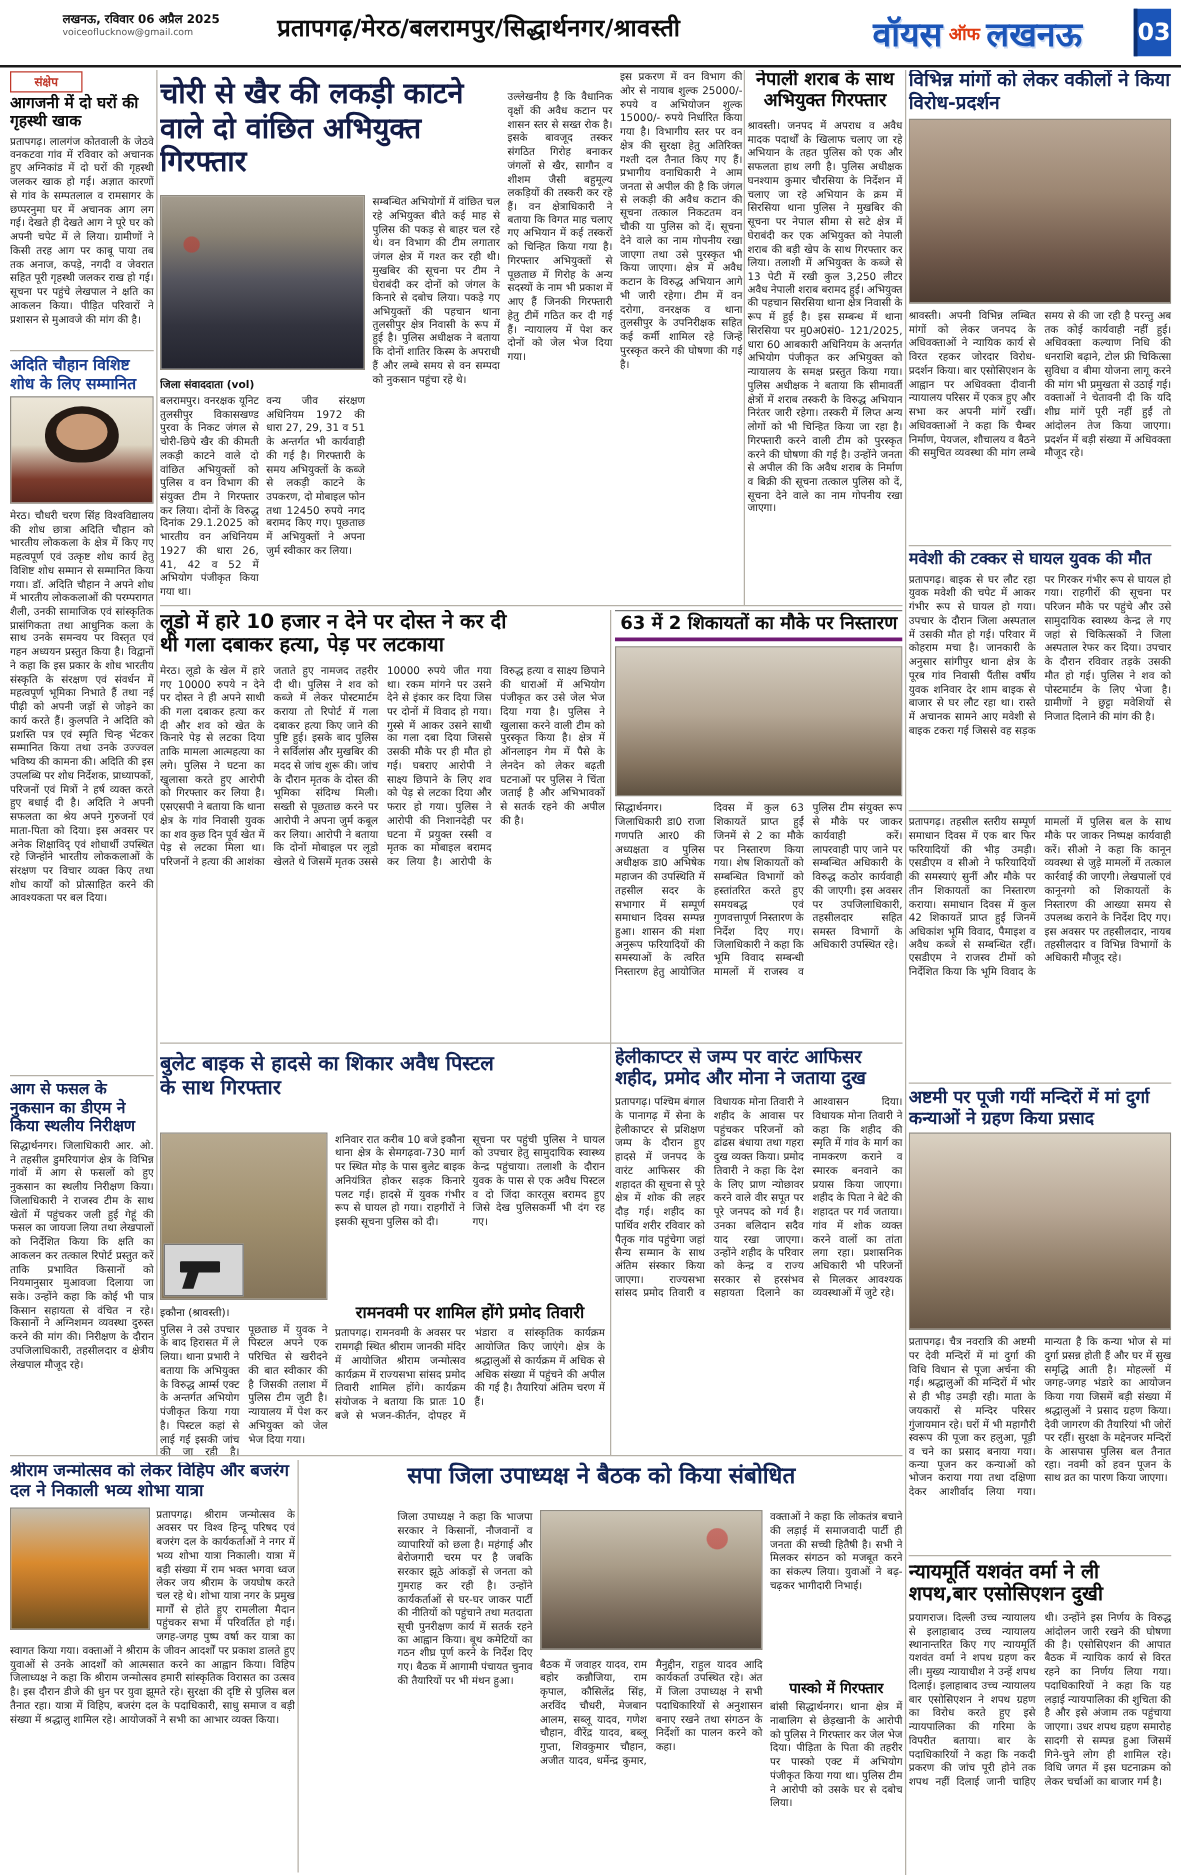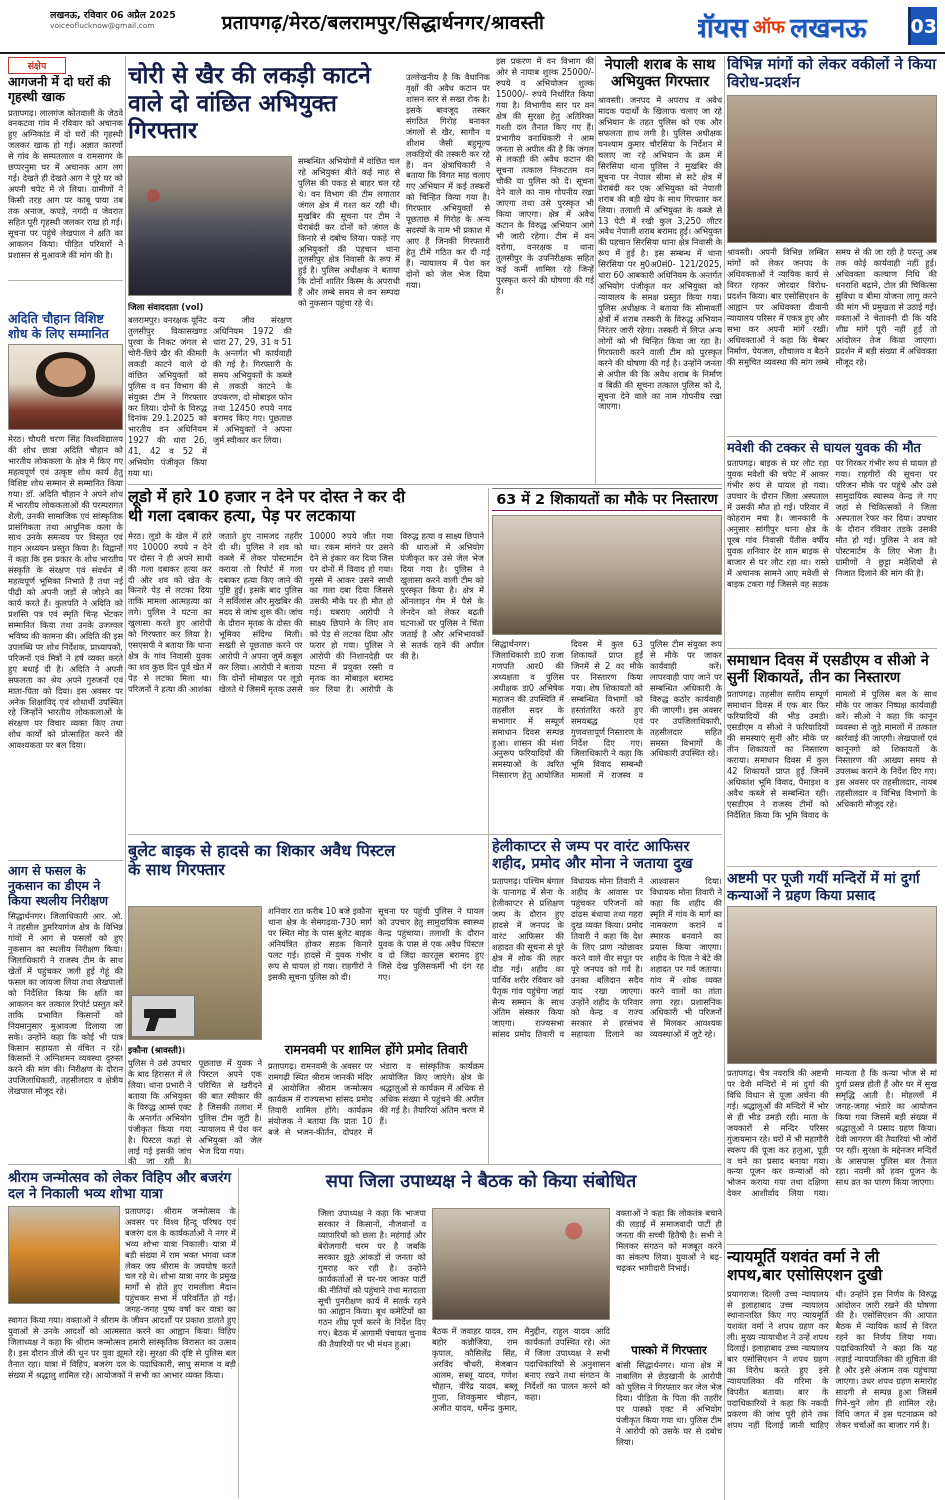--- a/index.html
+++ b/index.html
@@ -16,32 +16,32 @@
   .photo{border:1px solid #8f8a80;box-sizing:border-box;position:relative;}
   .rule{position:absolute;background:#b5b0a6;}
 
   
   #hdr-left{left:50px;top:8px;width:145px;}
   #hdr-date{font-size:9.5px;font-weight:bold;color:#111;}
   #hdr-mail{font-size:7.5px;color:#555;}
   #hdr-center{left:168px;top:9px;width:430px;font-size:19px;font-weight:800;color:#0e0e0e;text-align:center;letter-spacing:0.3px;}
   #hdr-mast{left:698px;top:4px;width:239px;height:44px;display:flex;align-items:center;justify-content:flex-end;gap:5px;}
   #mast-1,#mast-3{font-size:27px;font-weight:800;color:#1b55b8;text-shadow:1px 1px 0 #c9d8f2;}
-  #mast-2{font-size:18px;font-weight:800;color:#e03a10;}
+  #mast-2{font-size:14px;font-weight:800;color:#e03a10;}
   #mast-page{width:30px;height:38px;background:#1b55b8;color:#fff;font-size:19px;font-weight:800;
              display:flex;align-items:center;justify-content:center;border-left:3px solid #0c2f70;margin-left:36px;}
   #hdr-rule{left:0;top:52px;width:945px;height:2px;background:#1a1a1a;position:absolute;}
 
   
   #brief{left:8px;top:57px;width:56px;height:15px;border:1px solid #c0392b;color:#c0392b;font-weight:bold;
          font-size:9.5px;display:flex;align-items:center;justify-content:center;position:absolute;}
   #a-aagjani{left:8px;top:75px;width:115px;height:206px;}
   #a-aagjani .hd{font-size:12.5px;margin-bottom:3px;}
   #a-aditi{left:8px;top:284px;width:115px;height:576px;}
-  #a-aditi .hd{font-size:12.5px;color:#1a3d8f;font-weight:bold;line-height:1.2;margin-bottom:3px;margin-top:27px;}
+  #a-aditi .hd{font-size:12.5px;color:#1a3d8f;font-weight:bold;line-height:1.2;margin-bottom:3px;}
   #a-aditi .ph{width:115px;height:86px;margin-bottom:4px;}
   #a-fasal{left:8px;top:864px;width:115px;height:298px;}
   #a-fasal .hd{font-size:12.5px;margin-bottom:3px;}
   #a-shreeram{left:8px;top:1170px;width:228px;height:328px;}
   #a-shreeram .hd{font-size:13.5px;margin-bottom:4px;}
   #a-shreeram .ph{float:left;width:112px;height:98px;margin:0 5px 2px 0;}
 
   
   #a-main{left:128px;top:56px;width:466px;height:430px;}
   #a-main .hd{position:absolute;left:0;top:6px;width:278px;height:90px;font-size:23px;font-weight:800;color:#131c47;line-height:1.2;}
@@ -55,37 +55,37 @@
 
   #a-nepali{left:598px;top:56px;width:124px;height:430px;}
   #a-nepali .hd{font-size:14.5px;text-align:center;margin-bottom:5px;}
   #a-vakil{left:727px;top:56px;width:210px;height:380px;}
   #a-vakil .hd{font-size:15px;margin-bottom:4px;}
   #a-vakil .ph{width:210px;height:148px;margin-bottom:4px;}
 
   #a-ludo{left:128px;top:488px;width:356px;height:346px;}
   #a-ludo .hd{font-size:16px;width:292px;margin-bottom:5px;}
   #a-shik63{left:492px;top:488px;width:230px;height:346px;}
-  #a-shik63 .hd{font-size:14.5px;text-align:center;border-top:1px solid #777;border-bottom:1px solid #701a75;padding:2px 0;}
+  #a-shik63 .hd{font-size:14.5px;text-align:center;border-top:1px solid #777;border-bottom:3px solid #701a75;padding:2px 0;}
   #a-shik63 .ph{width:230px;height:120px;margin:4px 0;}
 
   #a-maveshi{left:727px;top:440px;width:210px;height:206px;}
   #a-maveshi .hd{font-size:13px;margin-bottom:3px;}
   #a-samadhan{left:727px;top:652px;width:210px;height:214px;}
   #a-samadhan .hd{font-size:14.5px;margin-bottom:3px;}
   #a-ashtami{left:727px;top:870px;width:210px;height:372px;}
   #a-ashtami .hd{font-size:14px;margin-bottom:3px;}
   #a-ashtami .ph{width:210px;height:158px;margin-bottom:4px;}
   #a-nyaya{left:727px;top:1248px;width:210px;height:248px;}
   #a-nyaya .hd{font-size:15.5px;margin-bottom:4px;}
 
   #a-bullet{left:128px;top:838px;width:356px;height:330px;}
   #a-bullet .hd{position:absolute;left:0;top:4px;width:282px;font-size:16px;}
   #a-bullet .ph{position:absolute;left:0;top:68px;width:134px;height:134px;}
-  #a-bullet .dl{position:absolute;left:0;top:206px;width:134px;font-size:8.5px;font-weight:bold;color:#111;}
+  #a-bullet .dl{position:absolute;left:0;top:206px;width:134px;font-size:8.5px;font-weight:normal;color:#111;}
   #a-bullet .u{position:absolute;left:0;top:220px;width:134px;height:110px;}
   #a-bullet .k1{position:absolute;left:140px;top:68px;width:104px;height:136px;}
   #a-bullet .k2{position:absolute;left:250px;top:68px;width:106px;height:136px;}
   .gun{position:absolute;left:2px;bottom:2px;width:62px;height:40px;background:#d6d6d6;border:1px solid #777;}
   .gun-b{position:absolute;left:12px;top:13px;width:32px;height:9px;background:#1d1d1d;border-radius:1px;}
   .gun-g{position:absolute;left:16px;top:21px;width:9px;height:14px;background:#1d1d1d;transform:skewX(-18deg);}
 
   #a-ramnav{left:268px;top:1040px;width:216px;height:126px;}
   #a-ramnav .sh{font-size:13px;font-weight:bold;color:#0d0d0d;text-align:center;margin-bottom:3px;}
   #a-heli{left:492px;top:838px;width:230px;height:330px;}
@@ -210,21 +210,20 @@
     <div class="photo ph ph-meet"></div>
     <div class="bt c3">सिद्धार्थनगर। जिलाधिकारी डा0 राजा गणपति आर0 की अध्यक्षता व पुलिस अधीक्षक डा0 अभिषेक महाजन की उपस्थिति में तहसील सदर के सभागार में सम्पूर्ण समाधान दिवस सम्पन्न हुआ। शासन की मंशा अनुरूप फरियादियों की समस्याओं के त्वरित निस्तारण हेतु आयोजित दिवस में कुल 63 शिकायतें प्राप्त हुईं जिनमें से 2 का मौके पर निस्तारण किया गया। शेष शिकायतों को सम्बन्धित विभागों को हस्तांतरित करते हुए समयबद्ध एवं गुणवत्तापूर्ण निस्तारण के निर्देश दिए गए। जिलाधिकारी ने कहा कि भूमि विवाद सम्बन्धी मामलों में राजस्व व पुलिस टीम संयुक्त रूप से मौके पर जाकर कार्यवाही करें। लापरवाही पाए जाने पर सम्बन्धित अधिकारी के विरुद्ध कठोर कार्यवाही की जाएगी। इस अवसर पर उपजिलाधिकारी, तहसीलदार सहित समस्त विभागों के अधिकारी उपस्थित रहे।</div>
   </section>
 
   <section class="art" id="a-maveshi">
     <div class="hd hl">मवेशी की टक्कर से घायल युवक की मौत</div>
     <div class="bt c2">प्रतापगढ़। बाइक से घर लौट रहा युवक मवेशी की चपेट में आकर गंभीर रूप से घायल हो गया। उपचार के दौरान जिला अस्पताल में उसकी मौत हो गई। परिवार में कोहराम मचा है। जानकारी के अनुसार सांगीपुर थाना क्षेत्र के पूरब गांव निवासी पैंतीस वर्षीय युवक शनिवार देर शाम बाइक से बाजार से घर लौट रहा था। रास्ते में अचानक सामने आए मवेशी से बाइक टकरा गई जिससे वह सड़क पर गिरकर गंभीर रूप से घायल हो गया। राहगीरों की सूचना पर परिजन मौके पर पहुंचे और उसे सामुदायिक स्वास्थ्य केन्द्र ले गए जहां से चिकित्सकों ने जिला अस्पताल रेफर कर दिया। उपचार के दौरान रविवार तड़के उसकी मौत हो गई। पुलिस ने शव को पोस्टमार्टम के लिए भेजा है। ग्रामीणों ने छुट्टा मवेशियों से निजात दिलाने की मांग की है।</div>
   </section>
 
   <section class="art" id="a-samadhan">
-    <div class="hd hlk">समाधान दिवस में एसडीएम व सीओ ने सुनीं शिकायतें, तीन का निस्तारण</div>
     <div class="bt c2">प्रतापगढ़। तहसील स्तरीय सम्पूर्ण समाधान दिवस में एक बार फिर फरियादियों की भीड़ उमड़ी। एसडीएम व सीओ ने फरियादियों की समस्याएं सुनीं और मौके पर तीन शिकायतों का निस्तारण कराया। समाधान दिवस में कुल 42 शिकायतें प्राप्त हुईं जिनमें अधिकांश भूमि विवाद, पैमाइश व अवैध कब्जे से सम्बन्धित रहीं। एसडीएम ने राजस्व टीमों को निर्देशित किया कि भूमि विवाद के मामलों में पुलिस बल के साथ मौके पर जाकर निष्पक्ष कार्यवाही करें। सीओ ने कहा कि कानून व्यवस्था से जुड़े मामलों में तत्काल कार्रवाई की जाएगी। लेखपालों एवं कानूनगो को शिकायतों के निस्तारण की आख्या समय से उपलब्ध कराने के निर्देश दिए गए। इस अवसर पर तहसीलदार, नायब तहसीलदार व विभिन्न विभागों के अधिकारी मौजूद रहे।</div>
   </section>
 
   <section class="art" id="a-bullet">
     <div class="hd hl">बुलेट बाइक से हादसे का शिकार अवैध पिस्टल के साथ गिरफ्तार</div>
     <div class="photo ph ph-bullet">
       <div class="gun">
         <div class="gun-b"></div>
         <div class="gun-g"></div>
       </div>

